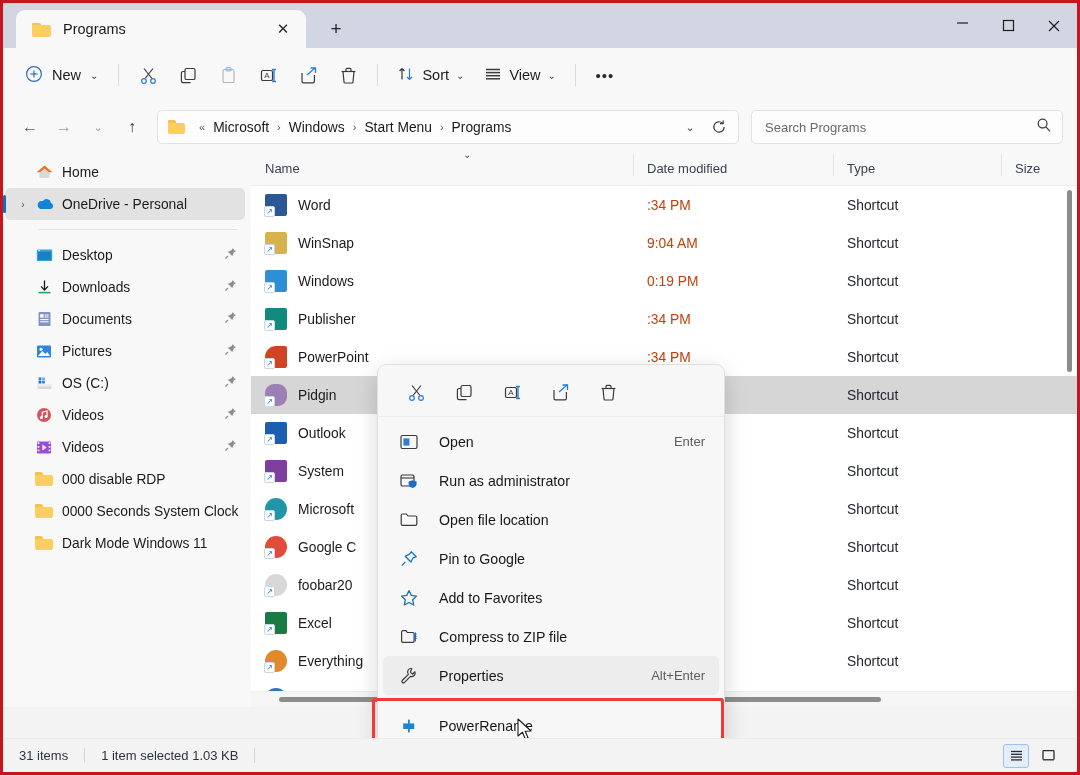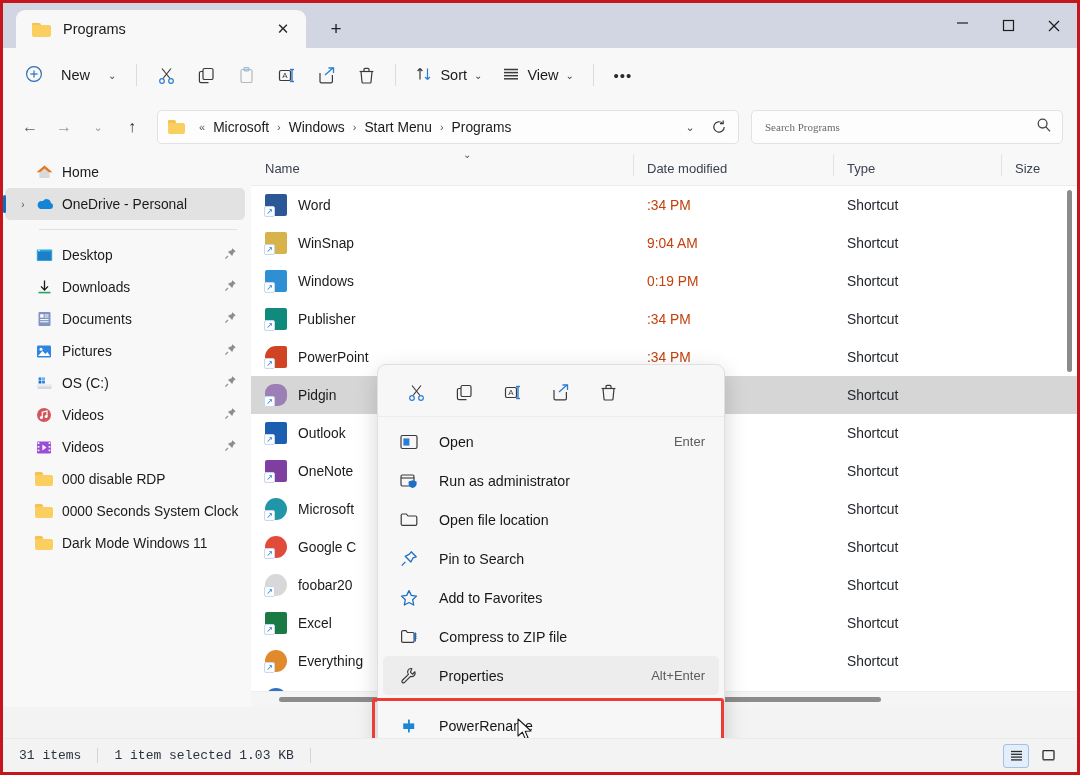--- a/index.html
+++ b/index.html
@@ -80,21 +80,21 @@
 
   
   .toolbar {
     height: 54px;
     background: #f8f8f8;
     display: flex; align-items: center;
     padding: 0 14px;
     gap: 0px;
   }
   .tb-new {
-    display: flex; align-items: center; gap: 18px;
+    display: flex; align-items: center; gap: 9px;
     height: 34px; padding: 0 11px 0 8px;
     border-radius: 5px;
     font-size: 14.5px; color: #1b1b1b;
   }
   .tb-btn {
     width: 40px; height: 34px;
     display: flex; align-items: center; justify-content: center;
     border-radius: 5px;
     color: #2b2b2b;
   }
@@ -157,21 +157,21 @@
   .addr-refresh {
     width: 30px; height: 30px;
     display: flex; align-items: center; justify-content: center;
     color: #3a3a3a;
   }
   .searchbox {
     width: 312px; height: 34px; margin-left: 12px;
     background: #fdfdfd; border: 1px solid #e2e2e2; border-radius: 5px;
     display: flex; align-items: center; padding: 0 10px 0 13px;
   }
-  .search-ph { flex: 1 1 auto; font-size: 11px; color: #6a6a6a; font-family: Liberation Serif, serif; }
+  .search-ph { flex: 1 1 auto; font-size: 13px; color: #6a6a6a; }
 
   
   .bodyarea {
     position: relative;
     height: 555px;
     display: flex;
     background: #f8f8f8;
   }
 
   
@@ -346,21 +346,20 @@
   }
 
   
   .statusbar {
     position: absolute; left: 0; bottom: 0;
     width: 100%; height: 34px;
     background: #f3f3f3;
     display: flex; align-items: center;
     padding: 0 10px 0 16px;
     border-top: 1px solid #eaeaea;
-    font-family: Liberation Mono, monospace;
   }
   .st-txt { font-size: 13px; color: #2b3340; }
   .st-sep { width: 1px; height: 15px; background: #d4d4d4; margin: 0 16px; }
   .st-right { margin-left: auto; display: flex; gap: 6px; padding-right: 6px; }
   .vbtn {
     width: 26px; height: 24px; display: flex;
     align-items: center; justify-content: center;
     border-radius: 3px;
   }
   .vbtn.active { background: #e3eefa; border: 1px solid #9cc4ea; }
@@ -795,21 +794,21 @@
           </div>
           <div class="row-date">:34 PM</div>
           <div class="row-type">Shortcut</div>
         </div>
 
         <div class="row">
           <div class="row-name">
             <span class="appico" style="background:#7e3fa0">
                 <span class="sc">↗</span>
               </span>
-            <span class="row-lbl">OneNote</span>
+            <span class="row-lbl">System</span>
           </div>
           <div class="row-date">:34 PM</div>
           <div class="row-type">Shortcut</div>
         </div>
 
         <div class="row">
           <div class="row-name">
             <span class="appico" style="background:#2196a8;border-radius:11px">
                 <span class="sc">↗</span>
               </span>
@@ -957,21 +956,21 @@
         <span class="ctx-key"></span>
       </div>
 
       <div class="ctx-item">
         <span class="ctx-ico">
           <svg width="18" height="18" viewBox="0 0 18 18">
               <path d="M11.2 1.8 L16.2 6.8 L13.1 7.8 L10.9 12 L5.2 6.3 L9.4 4.1 Z" fill="none" stroke="#1c6fc4" stroke-width="1.3" stroke-linejoin="round"></path>
               <line x1="5.4" y1="11.9" x2="1.8" y2="15.6" stroke="#1c6fc4" stroke-width="1.3"></line>
             </svg>
         </span>
-        <span class="ctx-lbl">Pin to Search</span>
+        <span class="ctx-lbl">Pin to Google</span>
         <span class="ctx-key"></span>
       </div>
 
       <div class="ctx-item">
         <span class="ctx-ico">
           <svg width="18" height="18" viewBox="0 0 18 18">
               <path d="M9 1.6 L11.3 6.4 L16.5 7.1 L12.7 10.8 L13.7 16 L9 13.5 L4.3 16 L5.3 10.8 L1.5 7.1 L6.7 6.4 Z" fill="none" stroke="#1c6fc4" stroke-width="1.3" stroke-linejoin="round"></path>
             </svg>
         </span>
         <span class="ctx-lbl">Add to Favorites</span>

